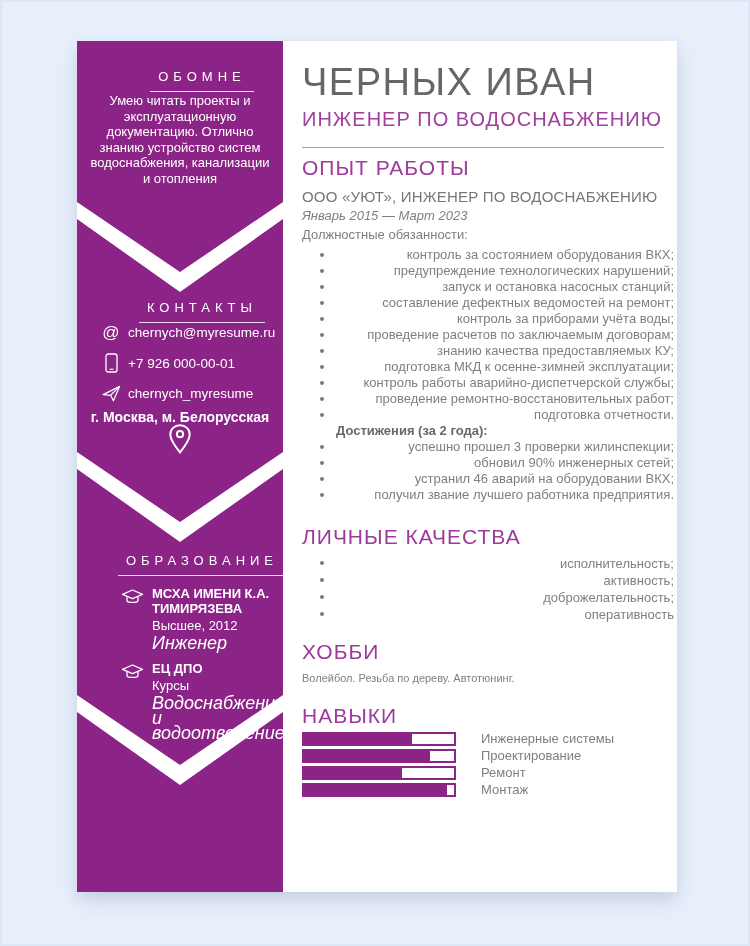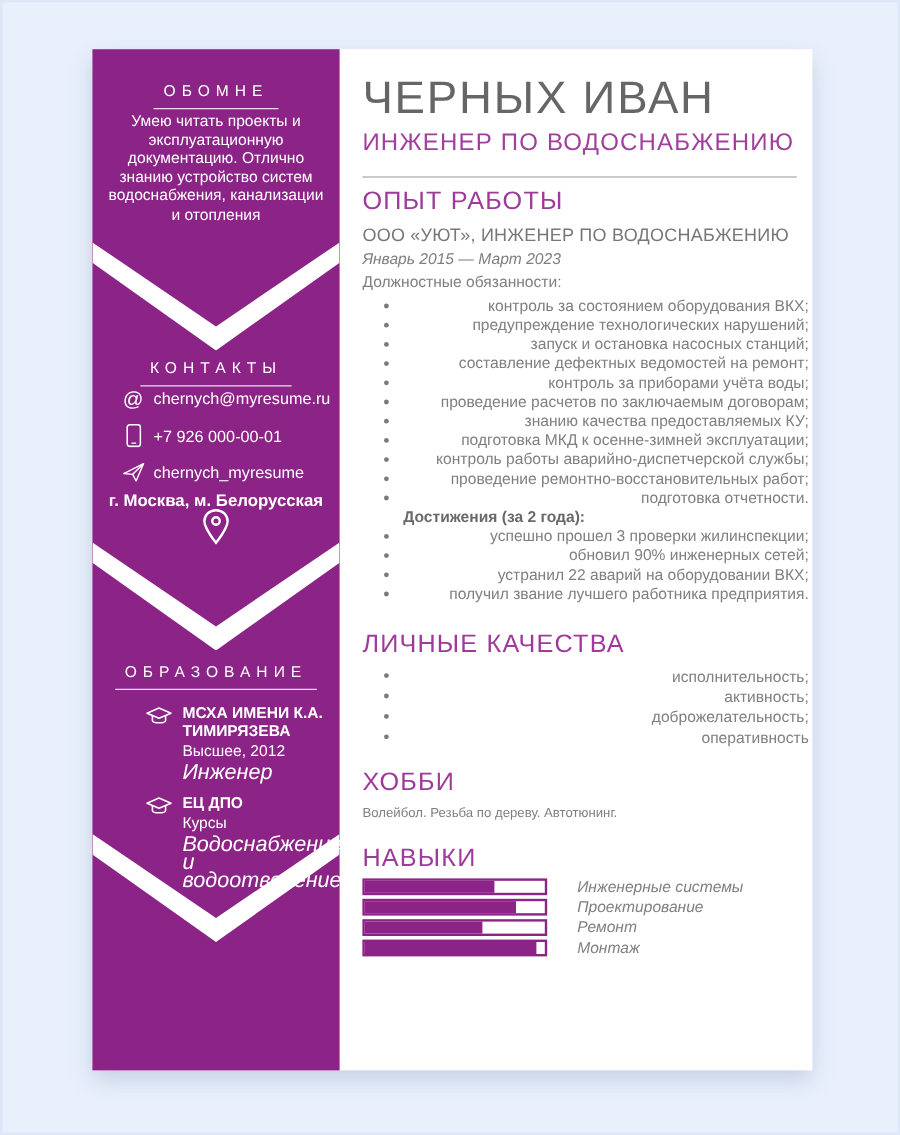--- a/index.html
+++ b/index.html
@@ -22,21 +22,21 @@
   .sidebar {
     position:absolute; left:0; top:0; width:206px; height:851px;
     background:#8c2487; color:#ffffff;
   }
   .chev {
     position:absolute; left:0; width:206px; height:90px; background:#ffffff;
     clip-path: polygon(0 0, 103px 70px, 206px 0, 206px 17px, 103px 90px, 0 17px);
   }
   .chev1 { top:161px; } .chev2 { top:411px; } .chev3 { top:654px; }
 
-  .side-title { position:absolute; width:100%; text-align:center; }
+  .side-title { position:absolute; width:100%; text-align:center;margin-left:22px; }
   .side-title span {
     display:inline-block; font-size:13px; letter-spacing:5px;
     padding:0 8px 7px; border-bottom:1px solid rgba(255,255,255,0.85);
     white-space:nowrap;
   }
   .about-text {
     position:absolute; top:52px; left:13px; width:180px;
     text-align:center; font-size:13px; line-height:15.5px;
   }
   .contacts { position:absolute; top:283px; left:23px; }
@@ -69,21 +69,21 @@
   .duties-label { margin-top:3px; font-size:13px; line-height:16px; }
   .blist { margin-top:4px; }
   .b-row { display:flex; font-size:13px; line-height:16px; }
   .qlist .b-row { line-height:17px; }
   .dot { width:4px; height:4px; border-radius:50%; background:#7a7a7a; margin:6px 12px 0 18px; flex:none; }
   .b-text { flex:1;text-align:right; }
   .ach-label { margin-left:34px; font-weight:bold; color:#696969; font-size:13px; line-height:16px; }
   .qlist { margin-top:6px; }
   .hobby-text { margin-top:6px; font-size:11px; line-height:16px; }
   .skills { margin-top:4px; }
-  .s-row { display:flex; align-items:center; margin-bottom:3px;font-style:italic; }
+  .s-row { display:flex; align-items:center; margin-bottom:3px; }
   .s-bar { width:154px; height:14px; border:2px solid #8c2487; background:#ffffff; flex:none; }
   .s-fill { height:100%; background:#8c2487; }
   .s-label { margin-left:25px; font-size:13px; line-height:14px; color:#7f7f7f; }
   svg { display:block; }
 </style>
 </head>
 <body>
 
 <div class="canvas">
   <div class="page">
@@ -242,21 +242,21 @@
             <span class="b-text">успешно прошел 3 проверки жилинспекции;</span>
           </div>
 
           <div class="b-row">
             <span class="dot"></span>
             <span class="b-text">обновил 90% инженерных сетей;</span>
           </div>
 
           <div class="b-row">
             <span class="dot"></span>
-            <span class="b-text">устранил 22 аварий на оборудовании ВКХ;</span>
+            <span class="b-text">устранил 46 аварий на оборудовании ВКХ;</span>
           </div>
 
           <div class="b-row">
             <span class="dot"></span>
             <span class="b-text">получил звание лучшего работника предприятия.</span>
           </div>
         </div>
 
       <h2 class="h2 qual">ЛИЧНЫЕ КАЧЕСТВА</h2>
       <div class="blist qlist">

